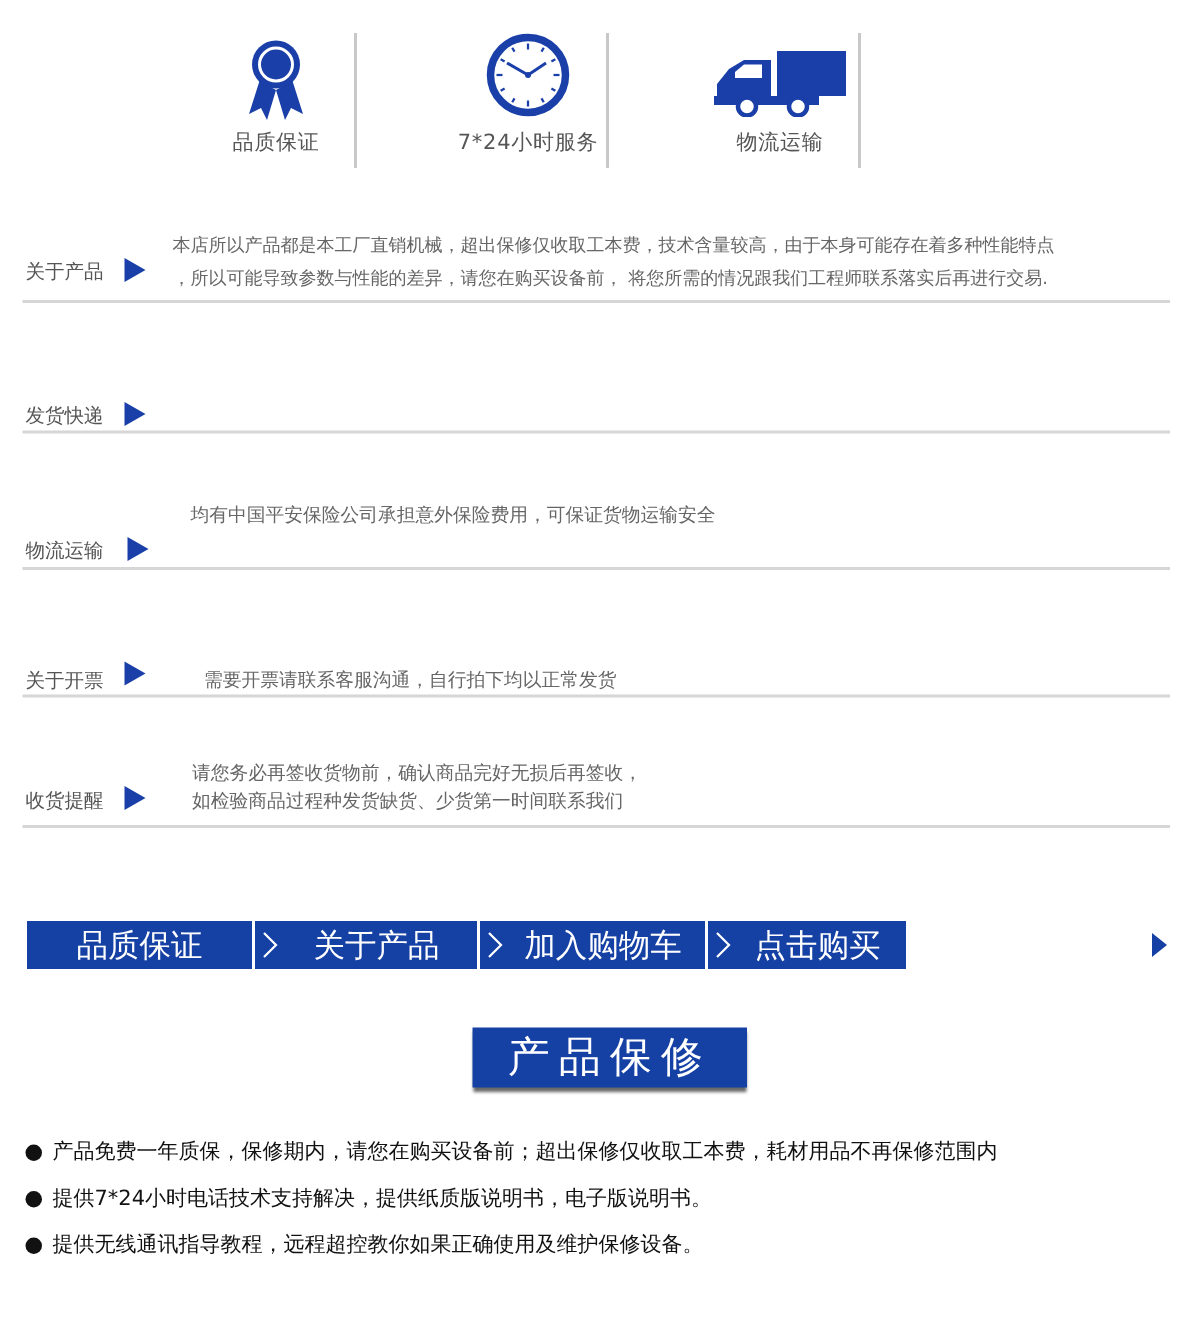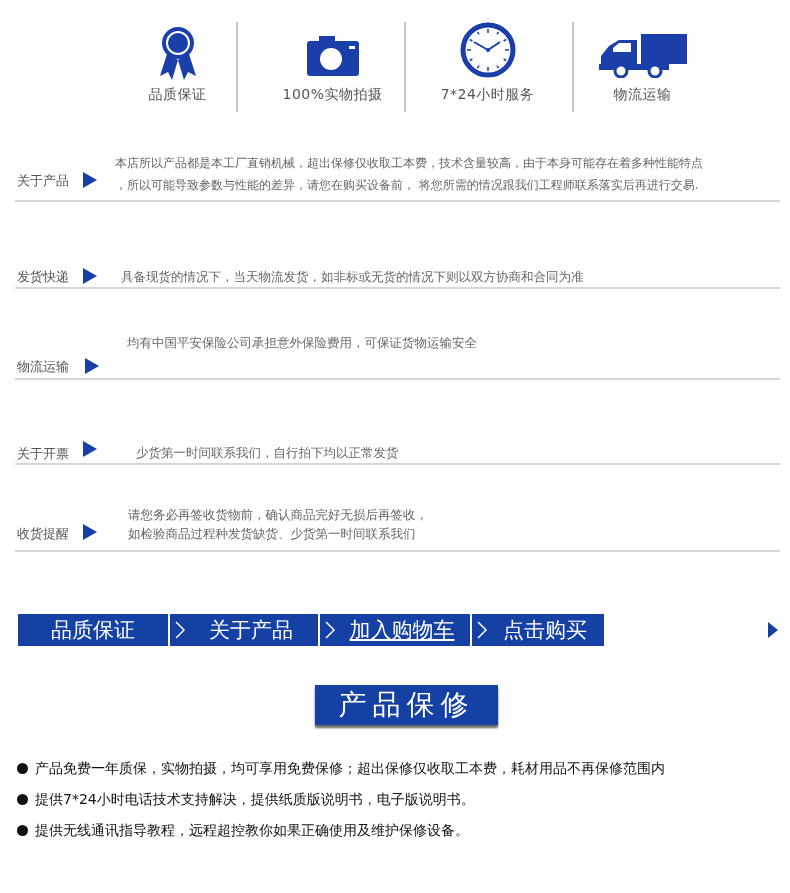--- a/index.html
+++ b/index.html
@@ -42,29 +42,20 @@
   <div class="feature">
     <svg class="ic" width="40" height="56" viewBox="0 0 40 56" style="top:4px">
       <polygon points="9,28 2,50 10,46 14,54 20,34" fill="#1a3fa8"></polygon>
       <polygon points="31,28 38,50 30,46 26,54 20,34" fill="#1a3fa8"></polygon>
       <circle cx="20" cy="17" r="16" fill="#1a3fa8"></circle>
       <circle cx="20" cy="17" r="11" fill="none" stroke="#fff" stroke-width="2"></circle>
     </svg>
     <div class="lbl">品质保证</div>
   </div>
   <div class="vdiv" style="left:136px"></div>
-  <div class="feature">
-    <svg class="ic" width="52" height="40" viewBox="0 0 52 40" style="top:14px">
-      <rect x="12" y="0" width="16" height="8" fill="#1a3fa8"></rect>
-      <rect x="0" y="5" width="52" height="35" rx="3" fill="#1a3fa8"></rect>
-      <circle cx="24" cy="23" r="11" fill="#fff"></circle>
-      <rect x="42" y="10" width="6" height="3" fill="#fff"></rect>
-    </svg>
-    <div class="lbl">100%实物拍摄</div>
-  </div>
   <div class="vdiv" style="left:304px"></div>
   <div class="feature">
     <svg class="ic" width="56" height="56" viewBox="0 0 56 56" style="top:0px">
       <circle cx="28" cy="28" r="25" fill="#fff" stroke="#1a3fa8" stroke-width="5"></circle>
       <g stroke="#1a3fa8" stroke-width="1.5">
         <line x1="28" y1="7" x2="28" y2="11"></line>
           <line x1="28" y1="45" x2="28" y2="49"></line>
         <line x1="7" y1="28" x2="11" y2="28"></line>
           <line x1="45" y1="28" x2="49" y2="28"></line>
         <line x1="38.5" y1="9.8" x2="37" y2="12.4"></line>
@@ -101,35 +92,34 @@
   <div class="tri" style="left:68px;top:20px"></div>
   <div class="body" style="left:100px;top:0px;font-size:12px;">
     <div>本店所以产品都是本工厂直销机械，超出保修仅收取工本费，技术含量较高，由于本身可能存在着多种性能特点</div>
     <div>，所以可能导致参数与性能的差异，请您在购买设备前， 将您所需的情况跟我们工程师联系落实后再进行交易.</div>
   </div>
 </div>
 
 <div class="info-row" style="top:262px;height:25px;">
   <div class="title" style="top:6px">发货快递</div>
   <div class="tri" style="left:68px;top:6px"></div>
-  <div class="body" style="left:106px;top:4px;">具备现货的情况下，当天物流发货，如非标或无货的情况下则以双方协商和合同为准</div>
 </div>
 
 <div class="info-row" style="top:330px;height:48px;">
   <div class="title" style="top:28px">物流运输</div>
   <div class="tri" style="left:70px;top:28px"></div>
   <div class="body" style="left:112px;top:2px;">
     <div>均有中国平安保险公司承担意外保险费用，可保证货物运输安全</div>
   </div>
 </div>
 
 <div class="info-row" style="top:437px;height:26px;">
   <div class="title" style="top:8px">关于开票</div>
   <div class="tri" style="left:68px;top:4px"></div>
-  <div class="body" style="left:121px;top:5px;">少货第一时间联系我们，自行拍下均以正常发货</div>
+  <div class="body" style="left:121px;top:5px;">需要开票请联系客服沟通，自行拍下均以正常发货</div>
 </div>
 
 <div class="info-row" style="top:505px;height:45px;">
   <div class="title" style="top:20px">收货提醒</div>
   <div class="tri" style="left:68px;top:19px"></div>
   <div class="body" style="left:113px;top:0px;line-height:19px;">
     <div>请您务必再签收货物前，确认商品完好无损后再签收，</div>
     <div>如检验商品过程种发货缺货、少货第一时间联系我们</div>
   </div>
 </div>
@@ -137,41 +127,41 @@
 <div class="steps">
   <div class="step" style="left:0;width:150px;">
     <span>品质保证</span>
   </div>
   <div class="step" style="left:152px;width:148px;">
     <svg class="chev" viewBox="0 0 12 20">
         <polyline points="2,2 10,10 2,18" fill="none" stroke="#fff" stroke-width="1.5"></polyline>
       </svg>
     <span style="padding-left:14px">关于产品</span>
   </div>
-  <div class="step" style="left:302px;width:150px;text-decoration:underline;">
+  <div class="step" style="left:302px;width:150px;">
     <svg class="chev" viewBox="0 0 12 20">
         <polyline points="2,2 10,10 2,18" fill="none" stroke="#fff" stroke-width="1.5"></polyline>
       </svg>
     <span style="padding-left:14px">加入购物车</span>
   </div>
   <div class="step" style="left:454px;width:132px;">
     <svg class="chev" viewBox="0 0 12 20">
         <polyline points="2,2 10,10 2,18" fill="none" stroke="#fff" stroke-width="1.5"></polyline>
       </svg>
     <span style="padding-left:14px">点击购买</span>
   </div>
   <div class="step-tip" style="right:4px;"></div>
 </div>
 
 <div class="warranty-title">产品保修</div>
 
 <div class="bullets">
   <div class="bullet">
     <span class="dot"></span>
-    <span class="txt">产品免费一年质保，实物拍摄，均可享用免费保修；超出保修仅收取工本费，耗材用品不再保修范围内</span>
+    <span class="txt">产品免费一年质保，保修期内，请您在购买设备前；超出保修仅收取工本费，耗材用品不再保修范围内</span>
   </div>
   <div class="bullet">
     <span class="dot"></span>
     <span class="txt">提供7*24小时电话技术支持解决，提供纸质版说明书，电子版说明书。</span>
   </div>
   <div class="bullet">
     <span class="dot"></span>
     <span class="txt">提供无线通讯指导教程，远程超控教你如果正确使用及维护保修设备。</span>
   </div>
 </div>

